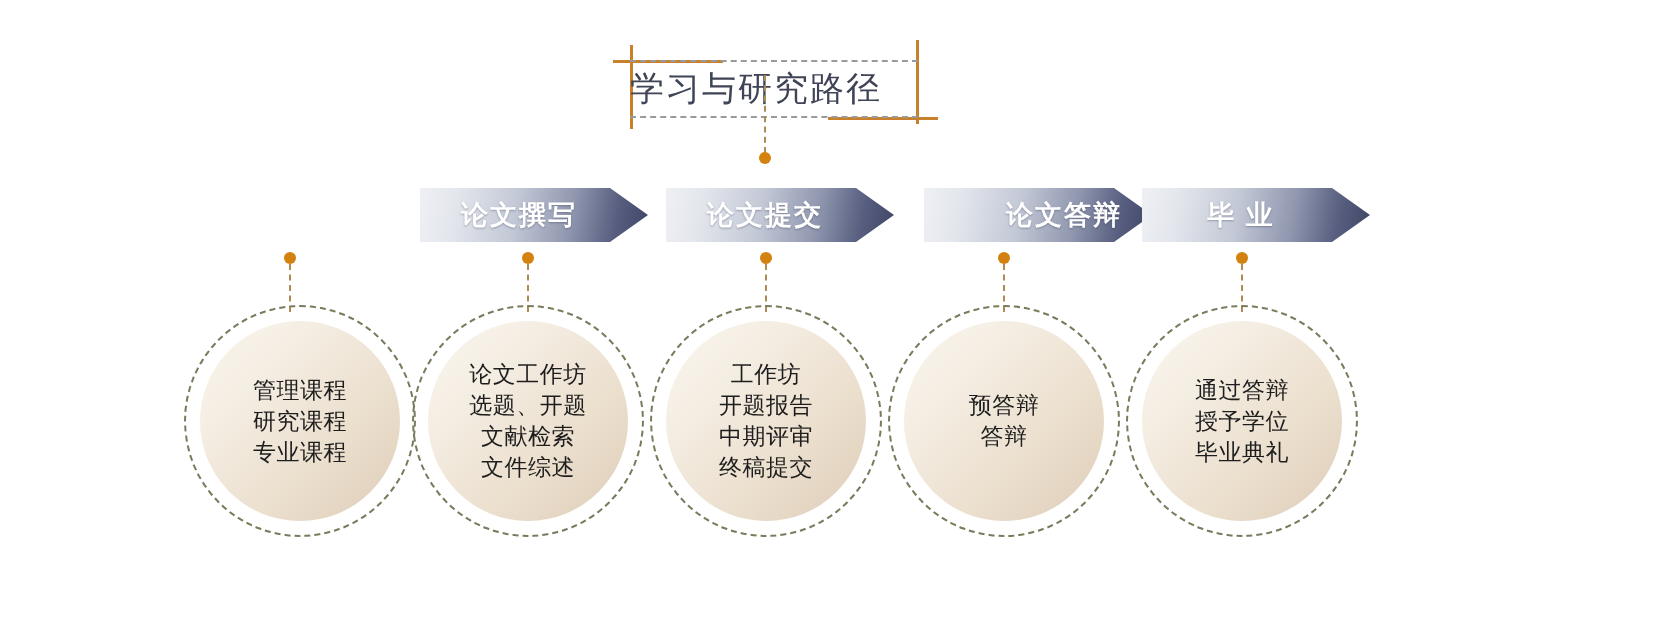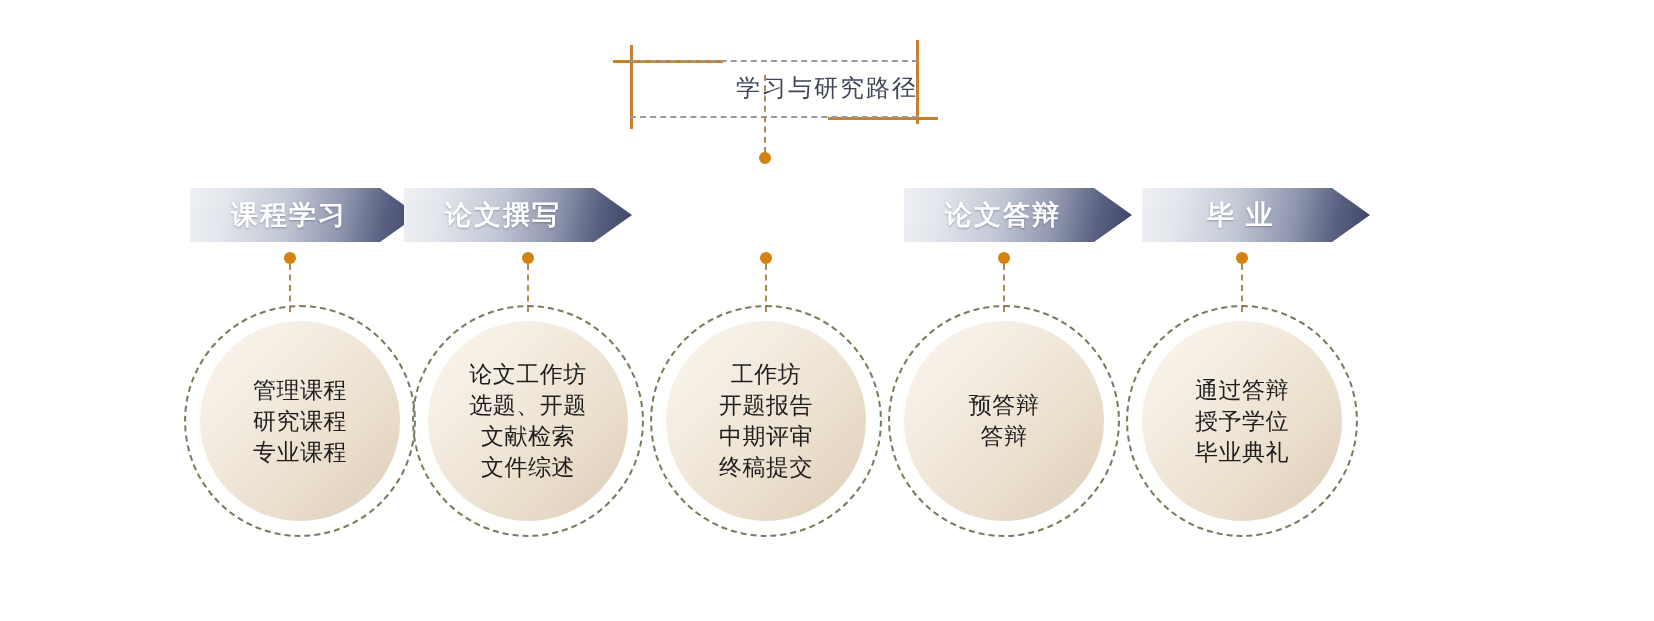--- a/index.html
+++ b/index.html
@@ -38,22 +38,22 @@
     border-bottom: 2px dashed #9a9a9a;
     box-sizing: border-box;
   }
   .title-text {
     position: absolute;
     left: 17px;
     top: 12px;
     width: 288px;
     height: 62px;
     line-height: 62px;
-    text-align: right;
-    font-size: 24px;
+    text-align: left;
+    font-size: 34px;
     color: #3f4556;
     letter-spacing: 2px;
     white-space: nowrap;
   }
   
   .tl-v {
     position: absolute;
     left: 17px;
     top: 0px;
     width: 3px;
@@ -191,27 +191,27 @@
     <div class="tl-h"></div>
     <div class="tl-v"></div>
     <div class="br-v"></div>
     <div class="br-h"></div>
     <div class="title-dashed-box"></div>
     <div class="title-text">学习与研究路径</div>
   </div>
   <div class="title-connector"></div>
   <div class="title-dot"></div>
 
-  <div class="arrow" style="left:190px; width:228px;">
-    <span class="arrow-label">课程学习</span>
-  </div>
-  <div class="arrow" style="left:404px; width:228px;text-align:right;">
+  <div class="arrow" style="left:420px; width:228px;text-align:right;">
     <span class="arrow-label">论文撰写</span>
   </div>
-  <div class="arrow" style="left:904px; width:228px;">
+  <div class="arrow" style="left:666px; width:228px;">
+    <span class="arrow-label">论文提交</span>
+  </div>
+  <div class="arrow" style="left:924px; width:228px;justify-content:flex-end;">
     <span class="arrow-label">论文答辩</span>
   </div>
   <div class="arrow" style="left:1142px; width:228px;">
     <span class="arrow-label">毕 业</span>
   </div>
 
   <div class="stem-dot" style="left:284px;"></div>
   <div class="stem-line" style="left:289px;"></div>
 
   <div class="stem-dot" style="left:522px;"></div>

